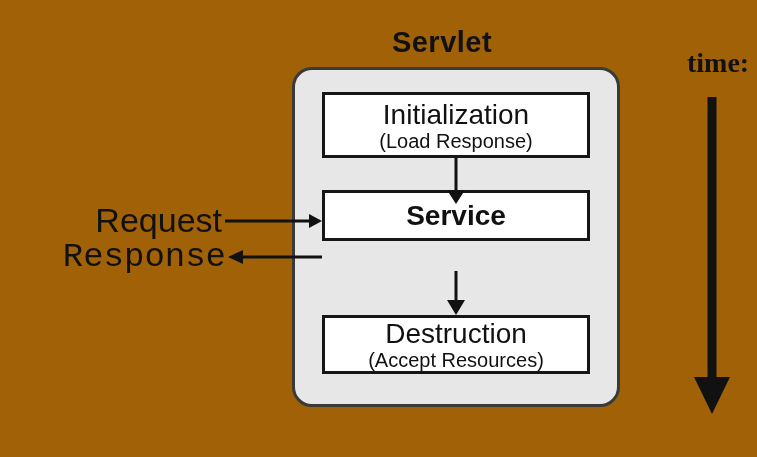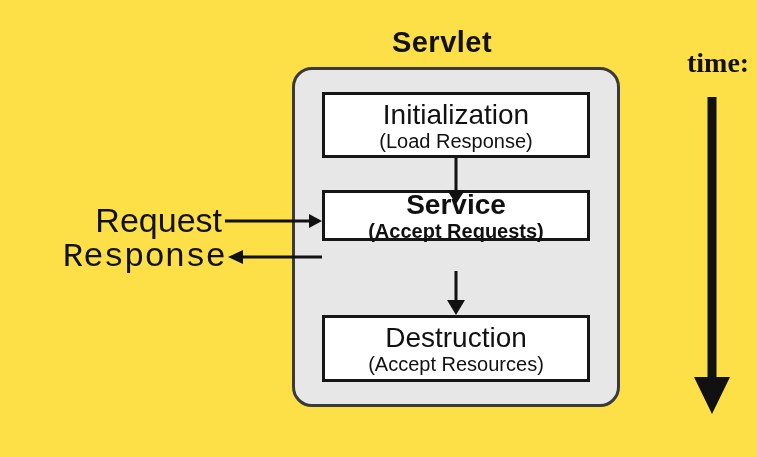--- a/index.html
+++ b/index.html
@@ -1,20 +1,20 @@
 <!DOCTYPE html>
 <html><head>
 <meta charset="utf-8">
 <style>
   html, body { margin: 0; padding: 0; }
   .canvas {
     position: relative;
     width: 757px;
     height: 457px;
-    background: #fde047;
+    background: #a16207;
     font-family: "Liberation Sans", sans-serif;
     color: #111111;
     overflow: hidden;
   }
   .diagram-title {
     position: absolute;
     left: 292px;
     top: 26px;
     width: 300px;
     text-align: center;
@@ -40,21 +40,21 @@
     box-sizing: border-box;
     background: #ffffff;
     border: 3px solid #161616;
     text-align: center;
     display: flex;
     flex-direction: column;
     justify-content: center;
   }
   .stage-init { top: 92px;  height: 66px; }
   .stage-service { top: 190px; height: 51px; font-weight: bold; }
-  .stage-destroy { top: 315px; height: 67px; }
+  .stage-destroy { top: 315px; height: 59px; }
   .stage-title { font-size: 28px; line-height: 31px; }
   .stage-subtitle { font-size: 20px; line-height: 22px; }
   .io-label {
     position: absolute;
     left: 58px;
     text-align: right;
     font-size: 34px;
     line-height: 28px;
     white-space: nowrap;
   }
@@ -88,21 +88,20 @@
 
   <div class="container-box"></div>
 
   <div class="stage stage-init">
     <div class="stage-title">Initialization</div>
     <div class="stage-subtitle">(Load Response)</div>
   </div>
 
   <div class="stage stage-service">
     <div class="stage-title">Service</div>
-    <div class="stage-subtitle">(Accept Requests)</div>
   </div>
 
   <div class="stage stage-destroy">
     <div class="stage-title">Destruction</div>
     <div class="stage-subtitle">(Accept Resources)</div>
   </div>
 
   <div class="io-label request-label">Request</div>
 
   <div class="io-label response-label">Response</div>

